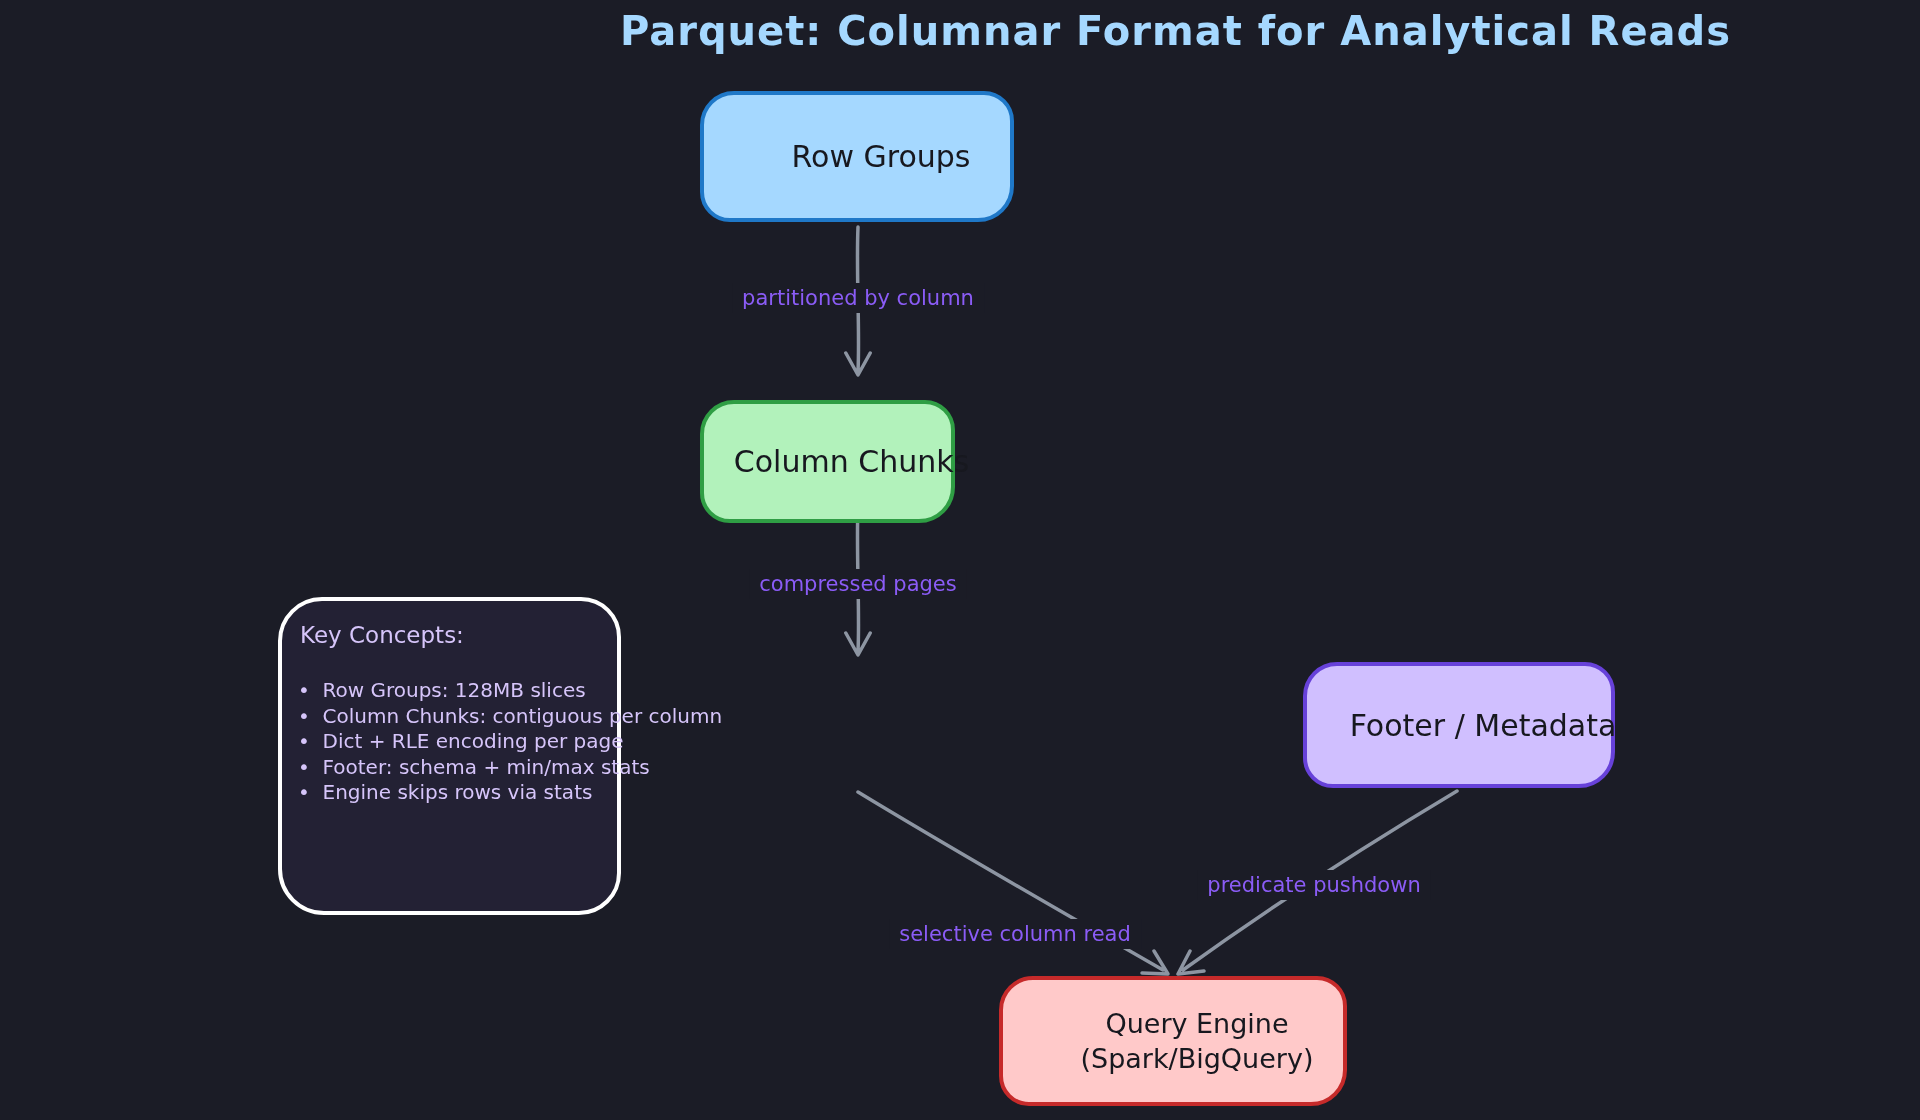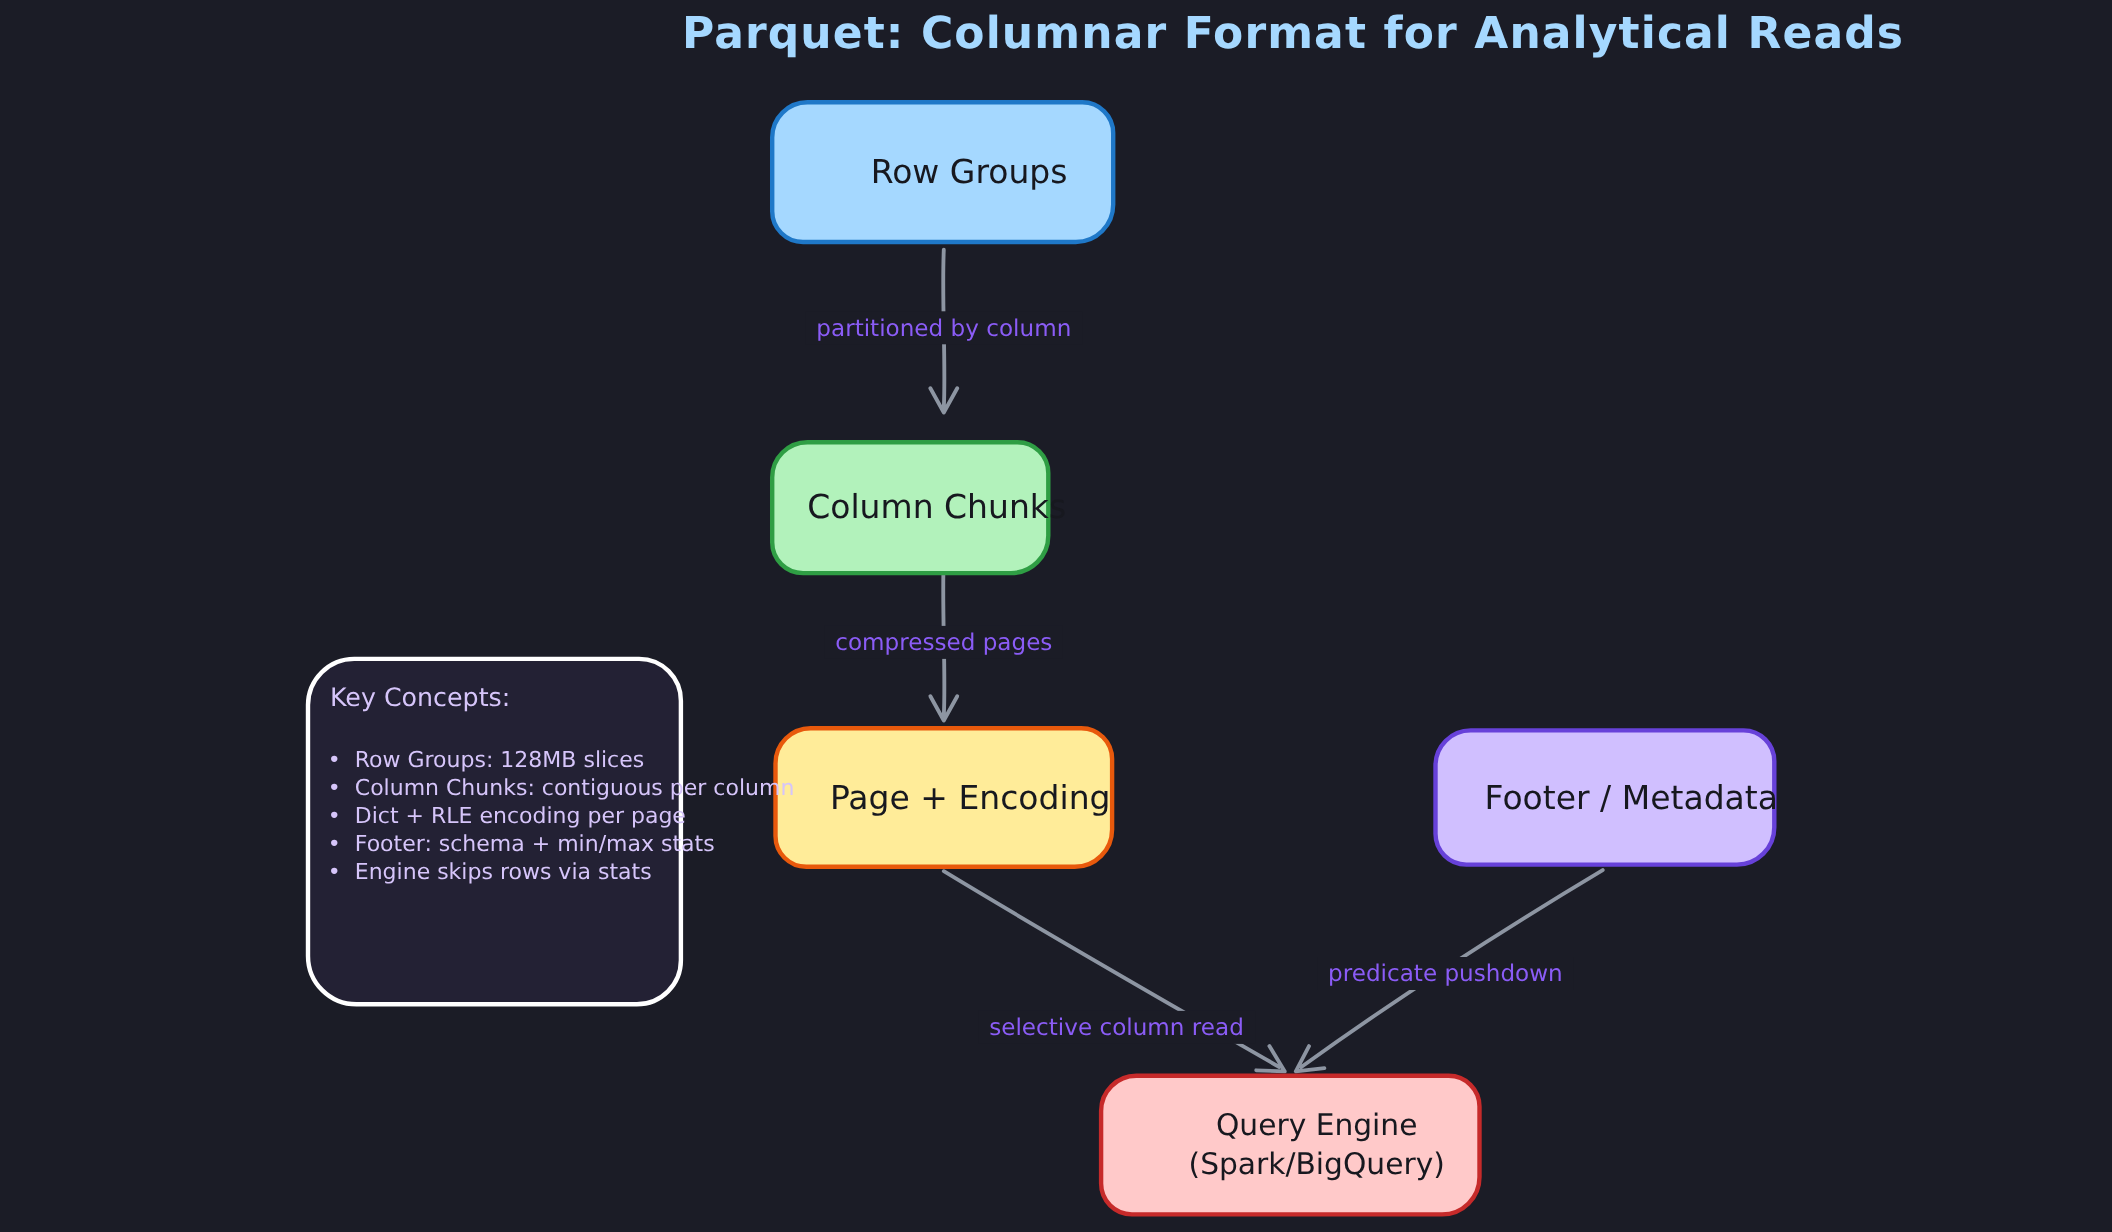--- a/index.html
+++ b/index.html
@@ -126,23 +126,20 @@
   <div class="edge-label" style="left:1314px; top:885px;">predicate pushdown</div>
 
   <div class="node blue" style="left:700px; top:91px; width:314px; height:131px;">
     <span>Row Groups</span>
   </div>
 
   <div class="node green" style="left:700px; top:400px; width:255px; height:123px;">
     <span>Column Chunks</span>
   </div>
 
-  <div class="node yellow" style="left:703px; top:660px; width:310px; height:130px;">
-    <span>Page + Encoding</span>
-  </div>
 
   <div class="node red" style="left:999px; top:976px; width:348px; height:130px;">
     <div>Query Engine</div>
     <div>(Spark/BigQuery)</div>
   </div>
 
   <div class="node purple" style="left:1303px; top:662px; width:312px; height:126px;">
     <span>Footer / Metadata</span>
   </div>
 

